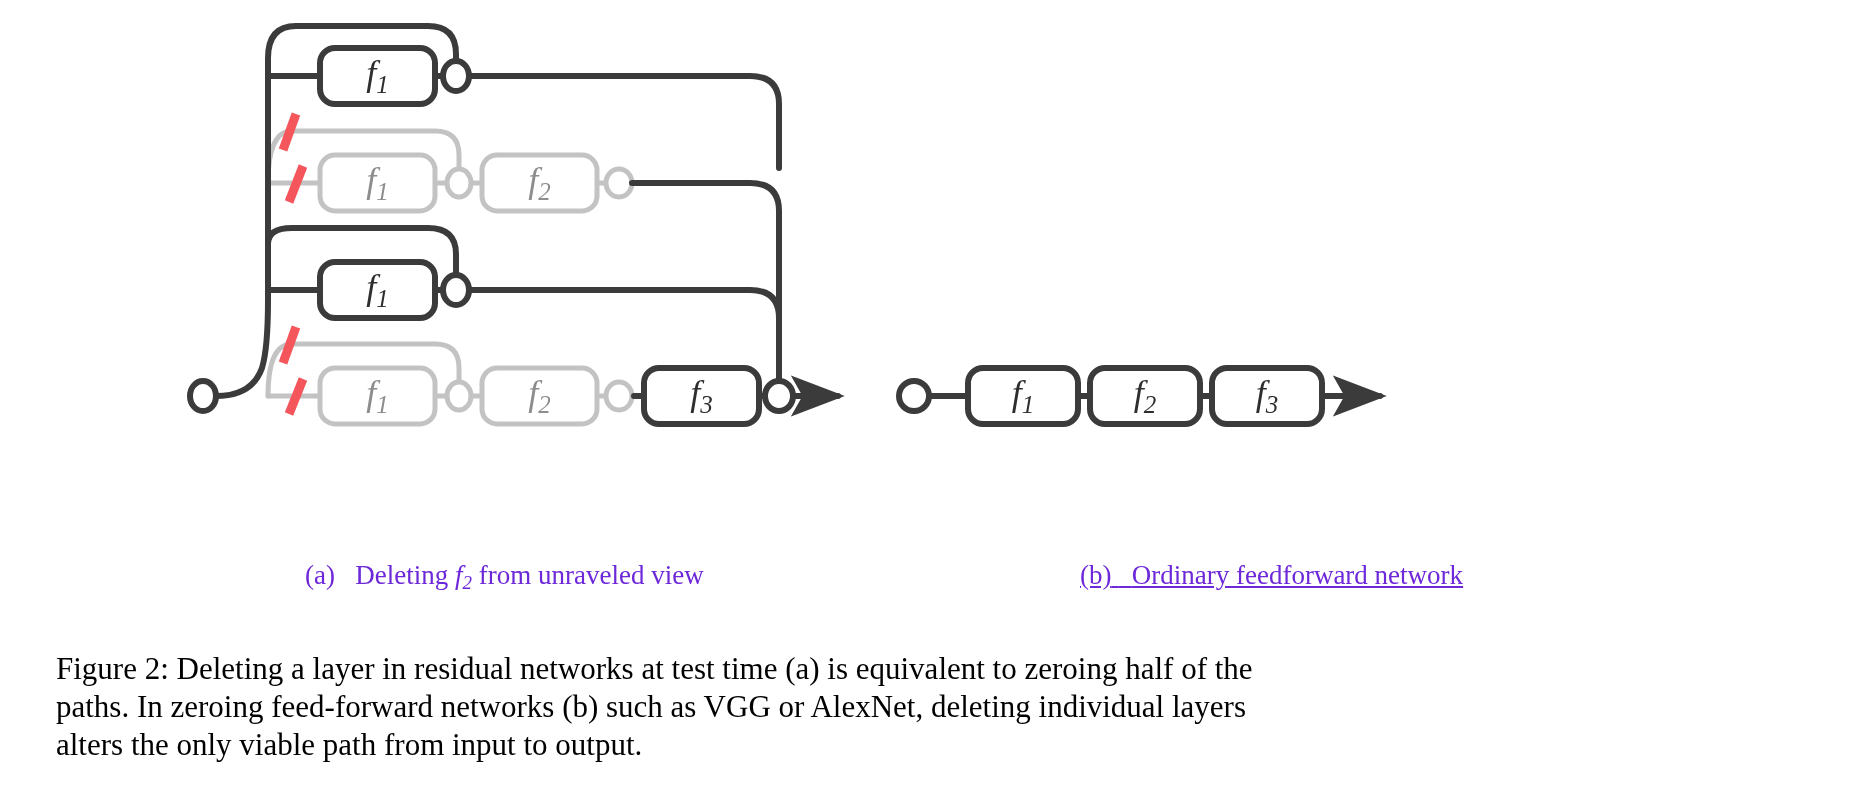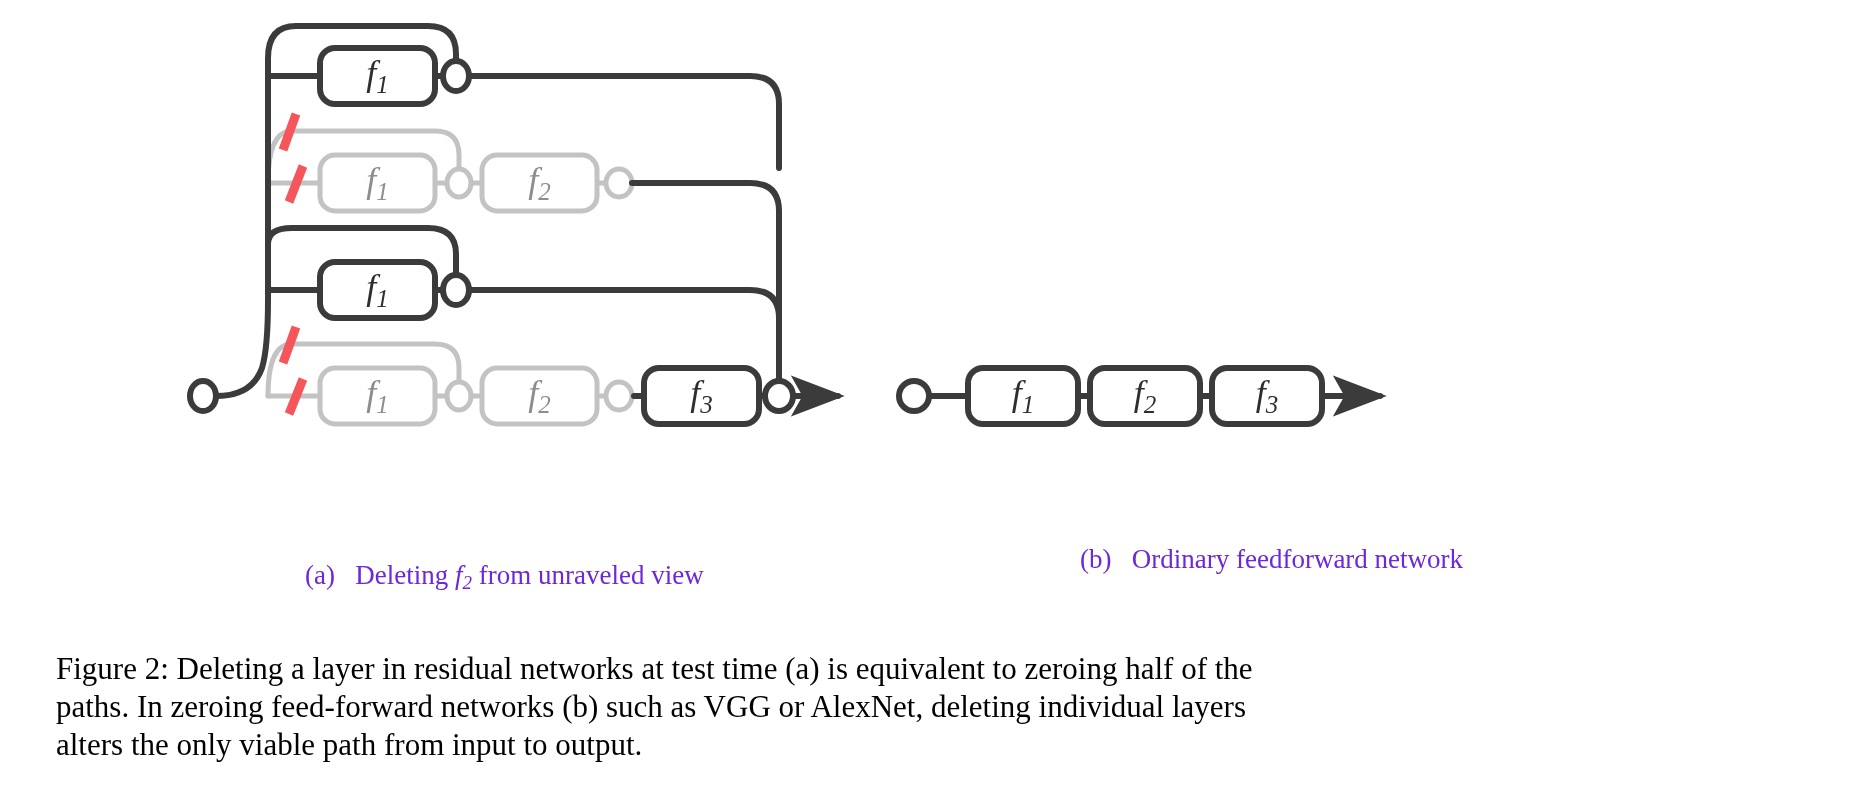--- a/index.html
+++ b/index.html
@@ -14,21 +14,21 @@
   #figure-root{position:absolute;left:0;top:0;width:1860px;height:802px;}
   #diagram-layer{position:absolute;left:0;top:0;width:1860px;height:520px;}
   .subcap{
     position:absolute;
     font-family:"Liberation Serif", serif;
     font-size:27px;
     color:#6d28d9;
     white-space:nowrap;
   }
   #subcap-a{left:305px;top:560px;}
-  #subcap-b{left:1080px;top:544px;}
+  #subcap-b{left:1080px;top:560px;text-decoration:underline;}
   .subcap .it{font-style:italic;}
   .subcap .sub{font-size:19px;vertical-align:-0.28em;font-style:italic;}
   #caption{
     position:absolute;
     left:20px;top:650px;
     width:1822px;
     font-family:"Liberation Serif", serif;
     font-size:31px;
     line-height:1.22;
     color:#000;

